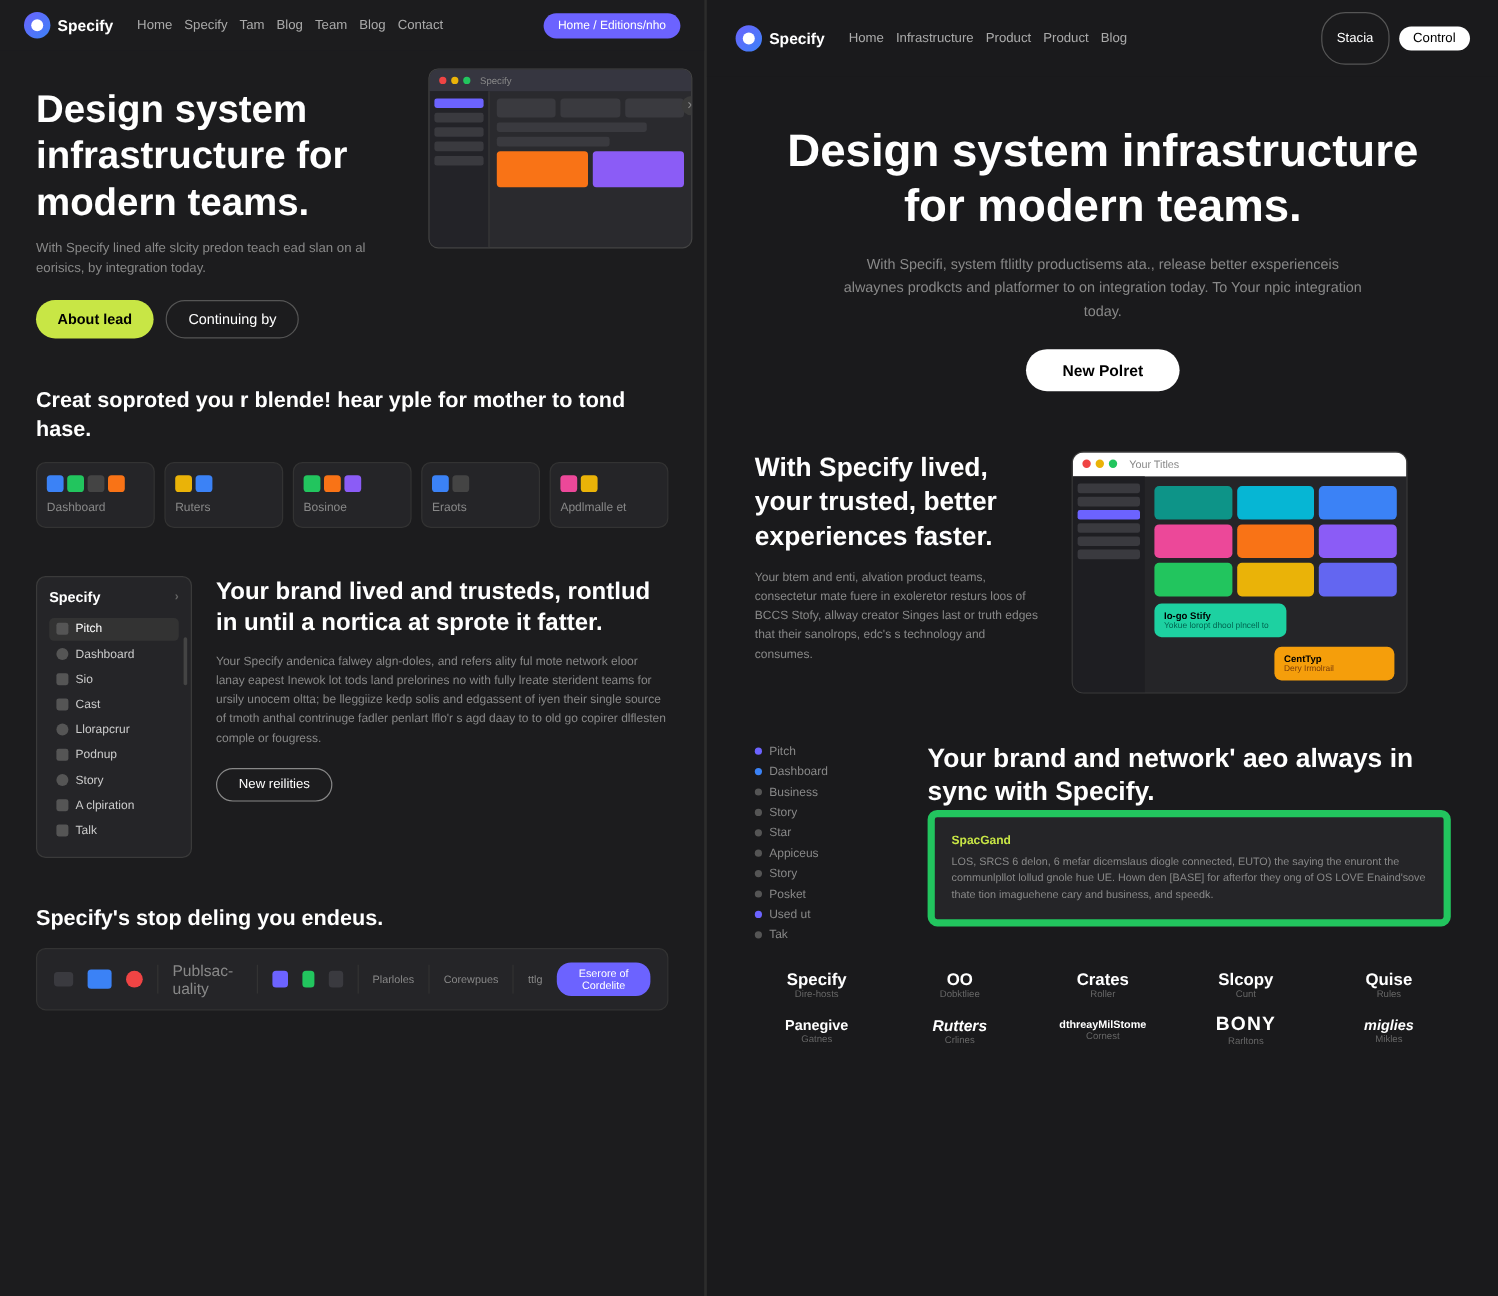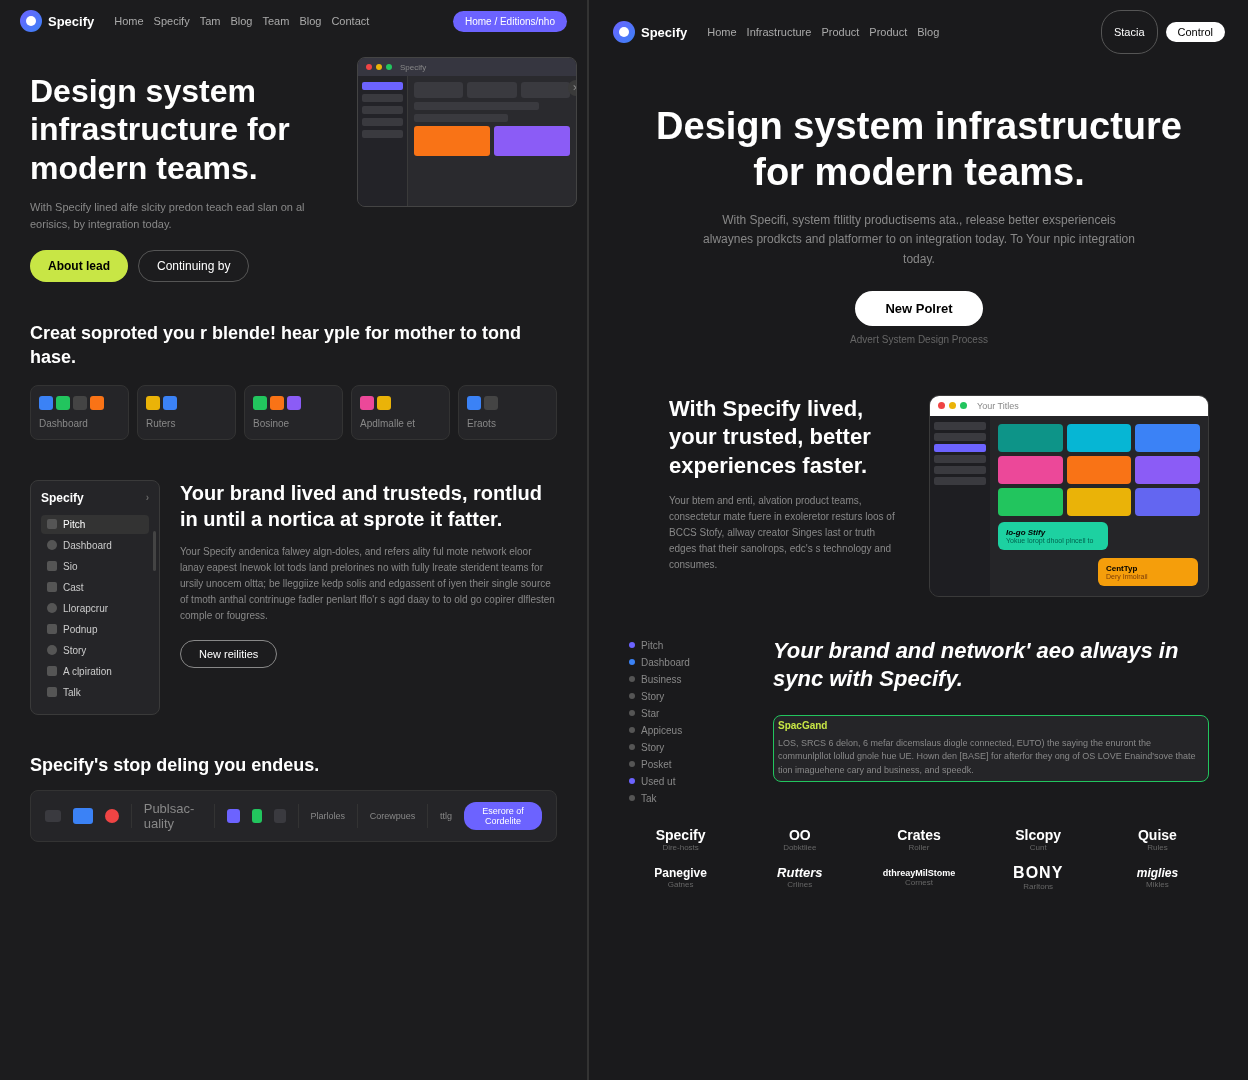--- a/index.html
+++ b/index.html
@@ -462,21 +462,20 @@
       font-size: 10px;
       margin-top: 8px;
     }
 
     
     .with-specify {
       padding: 20px 40px;
       display: flex;
       gap: 24px;
       align-items: flex-start;
-      margin-left: 40px;
     }
     .with-specify-text {
       flex: 1;
       max-width: 240px;
     }
     .with-specify-text h2 {
       color: #fff;
       font-size: 22px;
       font-weight: 700;
       line-height: 1.3;
@@ -555,21 +554,20 @@
       background: #1dd1a1;
       border-radius: 6px;
       padding: 6px 8px;
       margin-top: 4px;
       width: 110px;
     }
     .specify-floating-card-1 .fc-title {
       color: #000;
       font-size: 8px;
       font-weight: 700;
-      font-style: italic;
     }
     .specify-floating-card-1 .fc-sub {
       color: #006651;
       font-size: 7px;
     }
     .specify-floating-card-2 {
       background: #f59e0b;
       border-radius: 6px;
       padding: 6px 8px;
       margin-top: 4px;
@@ -614,28 +612,27 @@
       background: #555;
     }
     .brand-sync-content {
       flex: 1;
     }
     .brand-sync-content h2 {
       color: #fff;
       font-size: 22px;
       font-weight: 700;
       line-height: 1.3;
-      margin-bottom: 21px;
-      font-style: italic;
+      margin-bottom: 0;
     }
     .brand-sync-info-card {
       background: #252528;
-      border: 1px solid #22c55e;
+      border: 6px solid #22c55e;
       border-radius: 8px;
-      padding: 4px;
+      padding: 14px;
       margin-bottom: 16px;
     }
     .brand-sync-info-card .card-title {
       color: #c8e645;
       font-size: 10px;
       font-weight: 700;
       margin-bottom: 6px;
     }
     .brand-sync-info-card p {
       color: #888;
@@ -760,31 +757,31 @@
       <div class="category-card">
         <div class="category-icons">
           <div class="cat-icon green"></div>
           <div class="cat-icon orange"></div>
           <div class="cat-icon purple"></div>
         </div>
         <div class="cat-label">Bosinoe</div>
       </div>
       <div class="category-card">
         <div class="category-icons">
+          <div class="cat-icon blue"></div>
+          <div class="cat-icon"></div>
+        </div>
+        <div class="cat-label">Eraots</div>
+      </div>
+      <div class="category-card">
+        <div class="category-icons">
           <div class="cat-icon pink"></div>
           <div class="cat-icon yellow"></div>
         </div>
         <div class="cat-label">Apdlmalle et</div>
-      </div>
-      <div class="category-card">
-        <div class="category-icons">
-          <div class="cat-icon blue"></div>
-          <div class="cat-icon"></div>
-        </div>
-        <div class="cat-label">Eraots</div>
       </div>
     </div>
   </div>
 
   <div class="brand-section">
     <div class="brand-sidebar-mockup">
       <div class="brand-sidebar-title">
         <span>Specify</span>
         <span class="brand-sidebar-arrow">›</span>
       </div>
@@ -882,21 +879,20 @@
     <div class="nav-cta-right-group">
       <button class="btn-signin">Stacia</button>
       <button class="btn-control">Control</button>
     </div>
   </nav>
 
   <div class="hero-right">
     <h1>Design system infrastructure for modern teams.</h1>
     <p class="sub-desc">With Specifi, system ftlitlty productisems ata., release better exsperienceis alwaynes prodkcts and platformer to on integration today. To Your npic integration today.</p>
     <button class="btn-cta-white">New Polret</button>
-    <p class="design-process-label">Advert System Design Process</p>
   </div>
 
   <div class="with-specify">
     <div class="with-specify-text">
       <h2>With Specify lived, your trusted, better experiences faster.</h2>
       <p>Your btem and enti, alvation product teams, consectetur mate fuere in exoleretor resturs loos of BCCS Stofy, allway creator Singes last or truth edges that their sanolrops, edc's s technology and consumes.</p>
     </div>
     <div class="specify-ui-mockup" style="position:relative;">
       <div class="specify-mockup-topbar">
         <div class="dot-red"></div>

